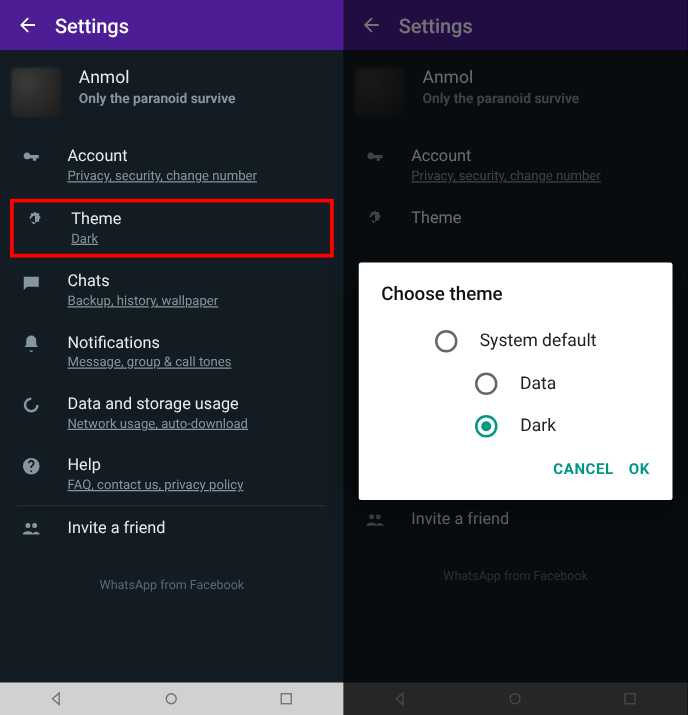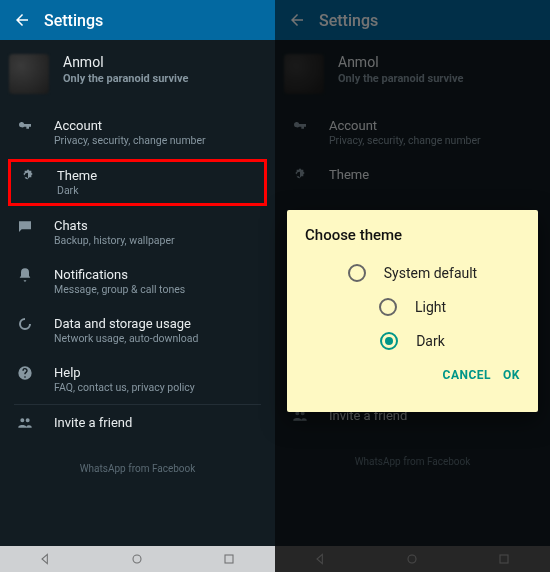--- a/index.html
+++ b/index.html
@@ -1,44 +1,44 @@
 <!DOCTYPE html>
 <html><head>
 <meta charset="utf-8">
 <style>
   * { box-sizing: border-box; margin: 0; padding: 0; }
   body { background: #000; font-family: Roboto, Arial, sans-serif; width: 550px; height: 572px; overflow: hidden; display: flex; }
   .panel { width: 275px; height: 572px; background: #121c22; position: relative; display: flex; flex-direction: column; }
   .panel.right::after { content: ""; position: absolute; inset: 0; background: rgba(0,0,0,0.55); pointer-events: none; }
-  .appbar { height: 40px; background: #0369a1; display: flex; align-items: center; padding: 0 8px; color: #fff; }
+  .appbar { height: 40px; background: #4c1d95; display: flex; align-items: center; padding: 0 8px; color: #fff; }
   .appbar .back { width: 28px; height: 28px; display: flex; align-items: center; justify-content: center; }
   .appbar .title { font-size: 16px; margin-left: 8px; font-weight: 500; }
   .content { flex: 1; overflow: hidden; padding: 4px 0 0 0; }
   .profile { display: flex; align-items: flex-start; padding: 10px 14px 14px 9px; }
   .avatar { width: 40px; height: 40px; border-radius: 4px; background: radial-gradient(circle at 30% 30%, #3a3a3a, #1a1a1a); filter: blur(1px); }
   .ptext { margin-left: 14px; }
   .pname { color: #e9edef; font-size: 14px; }
   .pstatus { color: #8696a0; font-size: 11px; margin-top: 2px; font-weight: bold; }
   .divider { height: 1px; background: #232e36; margin: 0 14px; }
   .row { display: flex; align-items: flex-start; padding: 10px 14px; min-height: 44px; }
   .row .icon { width: 22px; display: flex; align-items: center; justify-content: center; }
   .row .icon svg { fill: #8696a0; }
   .row .txt { margin-left: 18px; }
   .row .title { color: #e9edef; font-size: 13px; }
-  .row .sub { color: #8696a0; font-size: 10.5px; margin-top: 1px; }
+  .row .sub { color: #8696a0; font-size: 10.5px; margin-top: 1px; text-decoration: underline; }
   .highlight { border: 3px solid #ff0000; margin: 2px 8px; padding: 6px 6px; }
   .highlight .icon { margin-left: 0; }
   .footer { text-align: center; color: #5a6a74; font-size: 10px; padding: 14px 0; }
   .navbar { height: 26px; background: #cfd1d3; display: flex; align-items: center; justify-content: space-around; }
   .panel.right .navbar { background: #555; }
   .navbar .nbtn { width: 20px; height: 20px; display: flex; align-items: center; justify-content: center; opacity: 0.55; }
   .navbar svg { stroke: #222; fill: none; stroke-width: 1.6; }
   .panel.right .navbar svg { stroke: #ddd; }
   
-  .dialog { position: absolute; left: 12px; right: 12px; top: 210px; background: #fef9c3; border-radius: 2px; box-shadow: 0 8px 24px rgba(0,0,0,0.5); padding: 16px 18px 24px 18px; z-index: 10; }
+  .dialog { position: absolute; left: 12px; right: 12px; top: 210px; background: #ffffff; border-radius: 2px; box-shadow: 0 8px 24px rgba(0,0,0,0.5); padding: 16px 18px 12px 18px; z-index: 10; }
   .dialog .dtitle { font-size: 15px; font-weight: 500; color: #111; margin-bottom: 12px; }
   .opt { display: flex; align-items: center; padding: 8px 0; justify-content: center; }
   .radio { width: 18px; height: 18px; border: 2px solid #666; border-radius: 50%; display: flex; align-items: center; justify-content: center; }
   .radio.sel { border-color: #009688; }
   .radio.sel::after { content: ""; width: 8px; height: 8px; background: #009688; border-radius: 50%; }
   .opt .olabel { margin-left: 18px; color: #222; font-size: 14px; }
   .dactions { display: flex; justify-content: flex-end; gap: 12px; margin-top: 10px; padding-bottom: 6px; }
   .dbtn { color: #009688; font-weight: 700; font-size: 12px; letter-spacing: 0.5px; }
 </style>
 </head>
@@ -275,21 +275,21 @@
   </div>
 
   <div class="dialog">
     <div class="dtitle">Choose theme</div>
     <div class="opt">
       <div class="radio"></div>
       <div class="olabel">System default</div>
     </div>
     <div class="opt">
       <div class="radio"></div>
-      <div class="olabel">Light</div>
+      <div class="olabel">Data</div>
     </div>
     <div class="opt">
       <div class="radio sel"></div>
       <div class="olabel">Dark</div>
     </div>
     <div class="dactions">
       <div class="dbtn">CANCEL</div>
       <div class="dbtn">OK</div>
     </div>
   </div>

